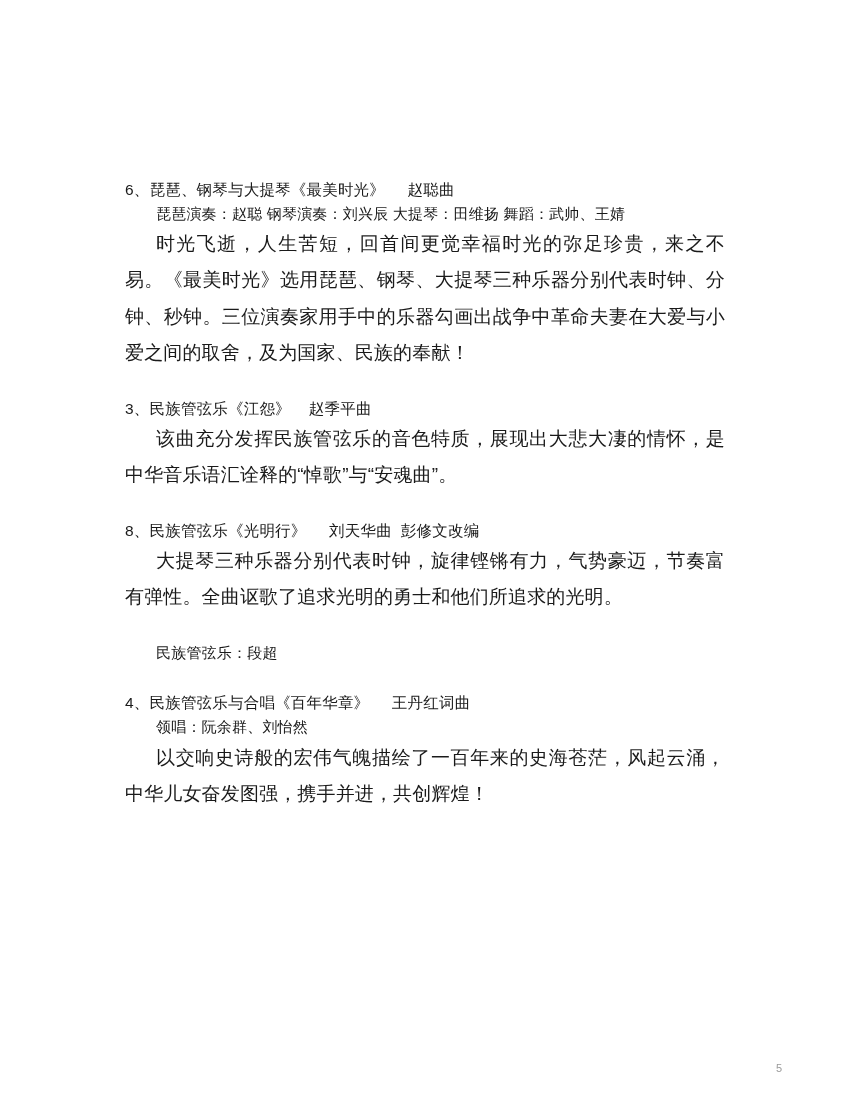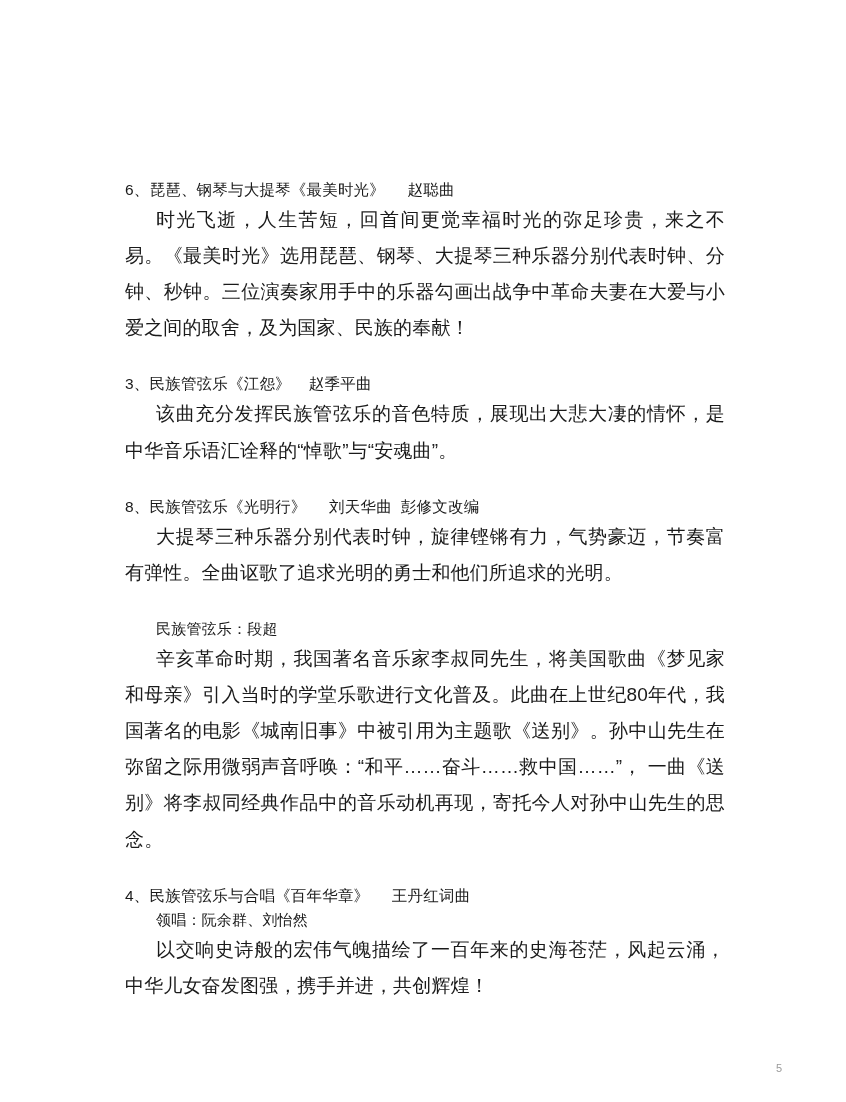--- a/index.html
+++ b/index.html
@@ -61,36 +61,36 @@
   }
 </style>
 </head>
 <body>
 
 <div class="page">
   <div class="content">
 
     <div class="entry">
       <div class="heading">6、琵琶、钢琴与大提琴《最美时光》     赵聪曲</div>
+      <div class="subline">琵琶演奏：赵聪  钢琴演奏：刘兴辰  大提琴：田维扬  舞蹈：武帅、王婧</div>
       <div class="body-text">时光飞逝，人生苦短，回首间更觉幸福时光的弥足珍贵，来之不易。《最美时光》选用琵琶、钢琴、大提琴三种乐器分别代表时钟、分钟、秒钟。三位演奏家用手中的乐器勾画出战争中革命夫妻在大爱与小爱之间的取舍，及为国家、民族的奉献！</div>
     </div>
 
     <div class="entry">
       <div class="heading">3、民族管弦乐《江怨》    赵季平曲</div>
       <div class="body-text">该曲充分发挥民族管弦乐的音色特质，展现出大悲大凄的情怀，是中华音乐语汇诠释的“悼歌”与“安魂曲”。</div>
     </div>
 
     <div class="entry">
       <div class="heading">8、民族管弦乐《光明行》     刘天华曲  彭修文改编</div>
       <div class="body-text">大提琴三种乐器分别代表时钟，旋律铿锵有力，气势豪迈，节奏富有弹性。全曲讴歌了追求光明的勇士和他们所追求的光明。</div>
     </div>
 
     <div class="entry">
       <div class="subline">民族管弦乐：段超</div>
-      <div class="body-text">辛亥革命时期，我国著名音乐家李叔同先生，将美国歌曲《梦见家和母亲》引入当时的学堂乐歌进行文化普及。此曲在上世纪80年代，我国著名的电影《城南旧事》中被引用为主题歌《送别》。孙中山先生在弥留之际用微弱声音呼唤：“和平……奋斗……救中国……”， 一曲《送别》将李叔同经典作品中的音乐动机再现，寄托今人对孙中山先生的思念。</div>
     </div>
 
     <div class="entry">
       <div class="heading">4、民族管弦乐与合唱《百年华章》     王丹红词曲</div>
       <div class="subline">领唱：阮余群、刘怡然</div>
       <div class="body-text">以交响史诗般的宏伟气魄描绘了一百年来的史海苍茫，风起云涌，中华儿女奋发图强，携手并进，共创辉煌！</div>
     </div>
 
   </div>
 

